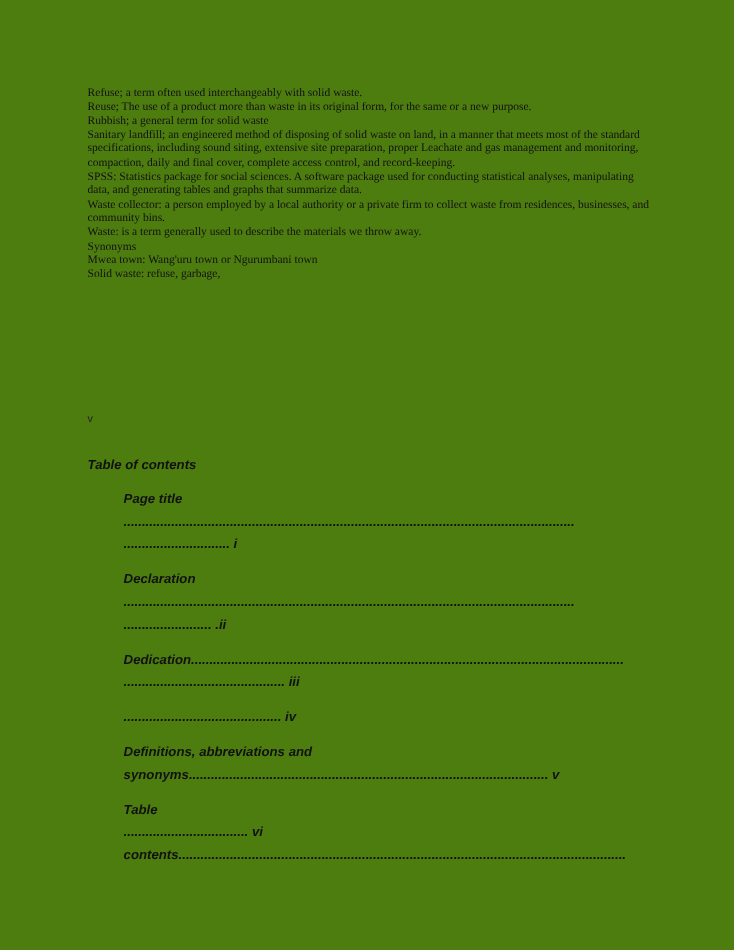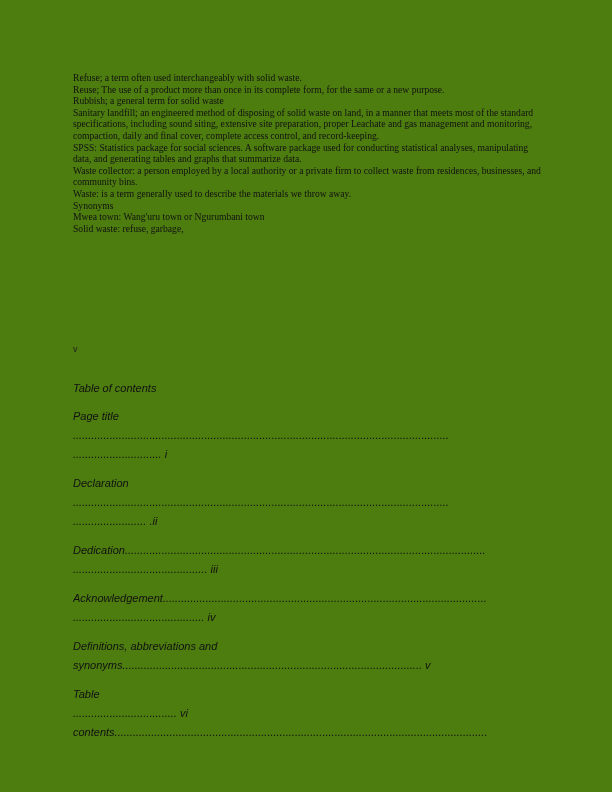--- a/index.html
+++ b/index.html
@@ -10,35 +10,35 @@
       font-family: "Liberation Serif", serif; font-size: 9.6px; line-height: 11.6px; color: #111;
     }
     .defs p { margin: 0; }
     .defs .syn-head { font-weight: normal; }
     .pagenum {
       position: absolute; left: 73px; top: 344px;
       font-family: "Liberation Sans", sans-serif; font-size: 9px; color: #222;
     }
     .toc {
       position: absolute; left: 73px; top: 381px; width: 465px;
-      font-family: "Liberation Sans", sans-serif; font-weight: normal; font-style: italic;
+      font-family: "Liberation Sans", sans-serif; font-weight: bold; font-style: italic;
       font-size: 11px; color: #111;
     }
     .toc-title { margin: 0 0 12px 0; line-height: 14px; }
     .toc-entry { margin: 0 0 10px 0; line-height: 19px; }
-    .toc-entry .line { display: block; white-space: nowrap; overflow: hidden; }
+    .toc-entry .line { display: block; white-space: nowrap; overflow: hidden; margin-left: 30px; }
   </style>
 </head>
 <body>
 
 <div class="page">
 
   <div class="defs">
     <p>Refuse; a term often used interchangeably with solid waste.</p>
-    <p>Reuse; The use of a product more than once in its complete form, for the same or a new purpose.</p>
+    <p>Reuse; The use of a product more than waste in its original form, for the same or a new purpose.</p>
     <p>Rubbish; a general term for solid waste</p>
     <p>Sanitary landfill; an engineered method of disposing of solid waste on land, in a manner that meets most of the standard specifications, including sound siting, extensive site preparation, proper Leachate and gas management and monitoring, compaction, daily and final cover, complete access control, and record-keeping.</p>
     <p>SPSS: Statistics package for social sciences. A software package used for conducting statistical analyses, manipulating data, and generating tables and graphs that summarize data.</p>
     <p>Waste collector: a person employed by a local authority or a private firm to collect waste from residences, businesses, and community bins.</p>
     <p>Waste: is a term generally used to describe the materials we throw away.</p>
     <p class="syn-head">Synonyms</p>
     <p>Mwea town: Wang'uru town or Ngurumbani town</p>
     <p>Solid waste: refuse, garbage,</p>
   </div>
 
@@ -58,21 +58,20 @@
       <span class="line">...........................................................................................................................</span>
       <span class="line">........................ .ii</span>
     </div>
 
     <div class="toc-entry">
       <span class="line">Dedication......................................................................................................................</span>
       <span class="line">............................................ iii</span>
     </div>
 
     <div class="toc-entry">
-      <span class="line">Acknowledgement..........................................................................................................</span>
       <span class="line">........................................... iv</span>
     </div>
 
     <div class="toc-entry">
       <span class="line">Definitions, abbreviations and</span>
       <span class="line">synonyms.................................................................................................. v</span>
     </div>
 
     <div class="toc-entry">
       <span class="line">Table</span>

